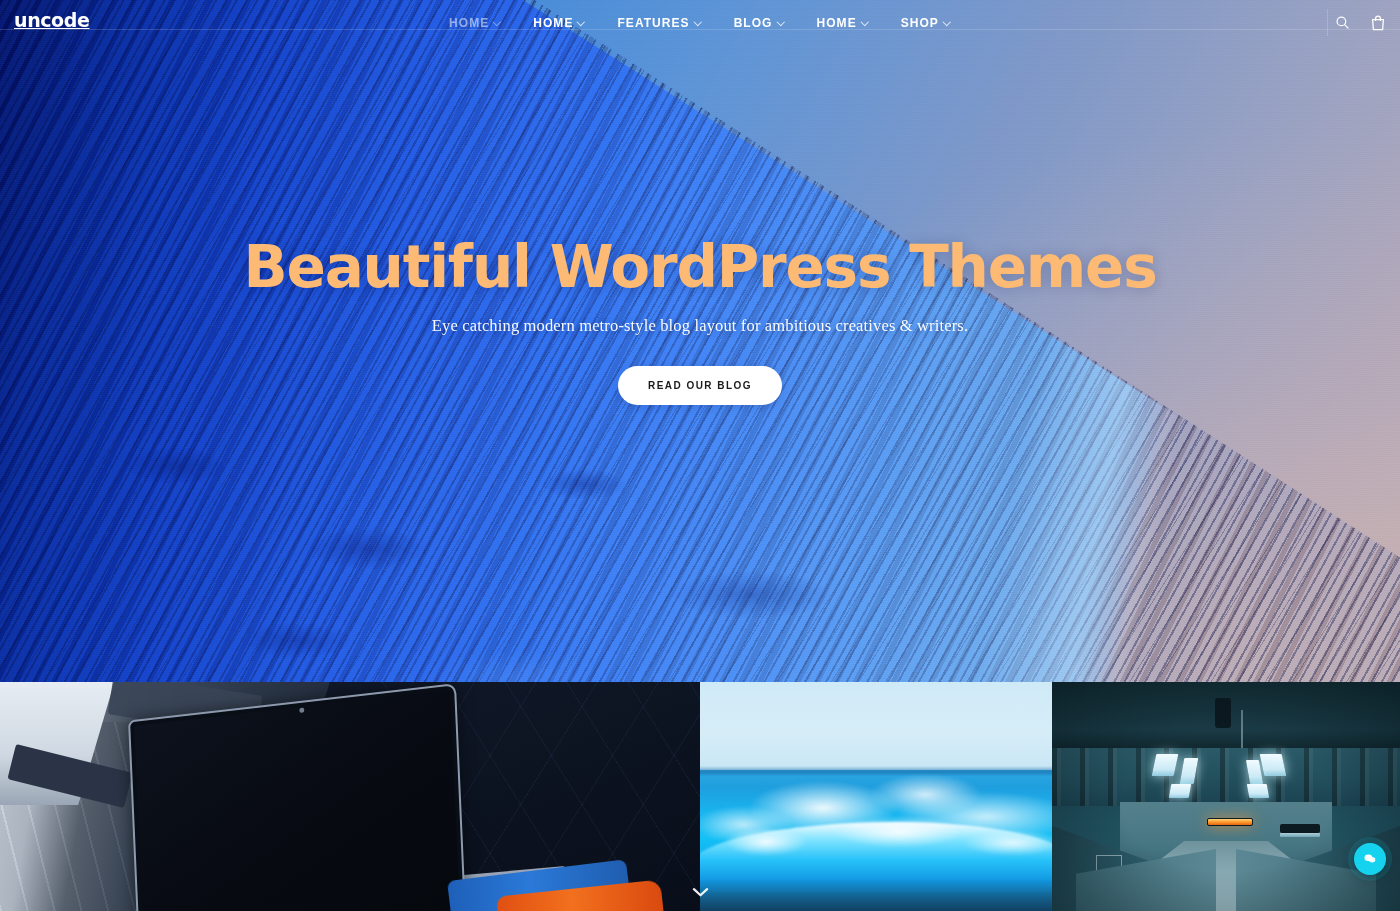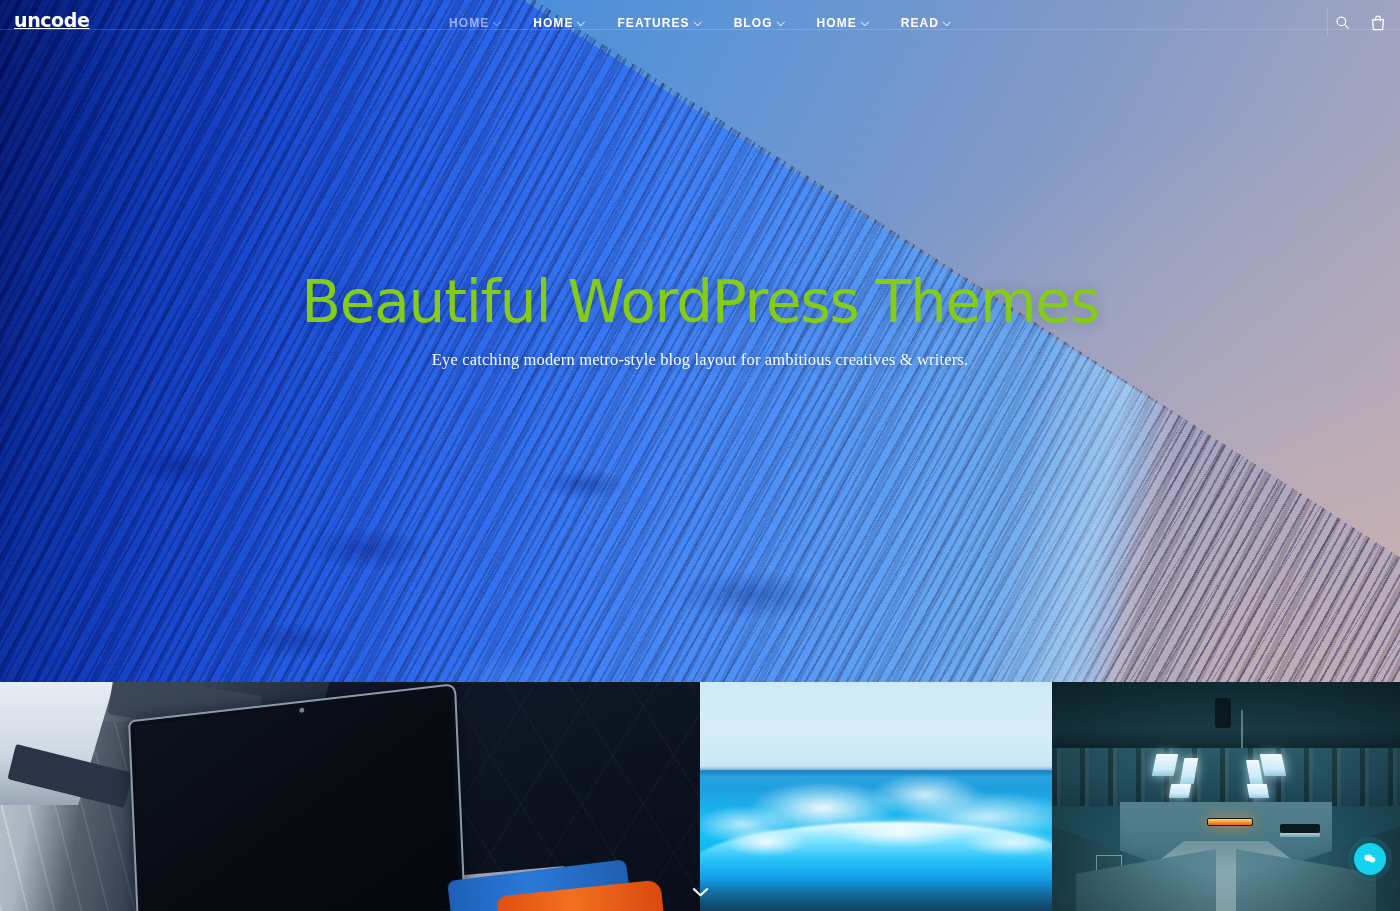--- a/index.html
+++ b/index.html
@@ -246,24 +246,24 @@
     z-index: 20;
     display: flex;
     flex-direction: column;
     align-items: center;
     justify-content: center;
     padding-bottom: 40px;
     text-align: center;
   }
 
   .hero-title {
-    color: #84cc16;
+    color: #fdba74;
     font-family: "DejaVu Sans", sans-serif;
     font-size: 58px;
-    font-weight: 400;
+    font-weight: 700;
     letter-spacing: -1.2px;
     line-height: 1.05;
     text-shadow: 0 1px 14px rgba(0,20,80,0.22);
     white-space: nowrap;
   }
 
   .hero-sub {
     margin-top: 18px;
     color: rgba(255,255,255,0.96);
     font-family: "Liberation Serif", serif;
@@ -630,21 +630,21 @@
         <span>BLOG</span>
         <span class="nav-caret"></span>
       </a>
 
       <a class="nav-item" href="#">
         <span>HOME</span>
         <span class="nav-caret"></span>
       </a>
 
       <a class="nav-item" href="#">
-        <span>READ</span>
+        <span>SHOP</span>
         <span class="nav-caret"></span>
       </a>
 
     </nav>
 
     <div class="header-divider"></div>
 
     <div class="header-tools">
 
       <button class="tool-btn">
@@ -663,20 +663,21 @@
 
     </div>
   </div>
 
   <div class="hero-content">
 
     <h1 class="hero-title">Beautiful WordPress Themes</h1>
 
     <p class="hero-sub">Eye catching modern metro-style blog layout for ambitious creatives &amp; writers.</p>
 
+    <button class="hero-btn">READ OUR BLOG</button>
   </div>
 
   <div class="scroll-down">
     <svg width="17" height="11" viewBox="0 0 18 11" fill="none">
       <path d="M2 2l7 6.4L16 2" stroke="currentColor" stroke-width="2.4" stroke-linecap="round" stroke-linejoin="round"></path>
     </svg>
   </div>
 
   <div class="tiles">
 

